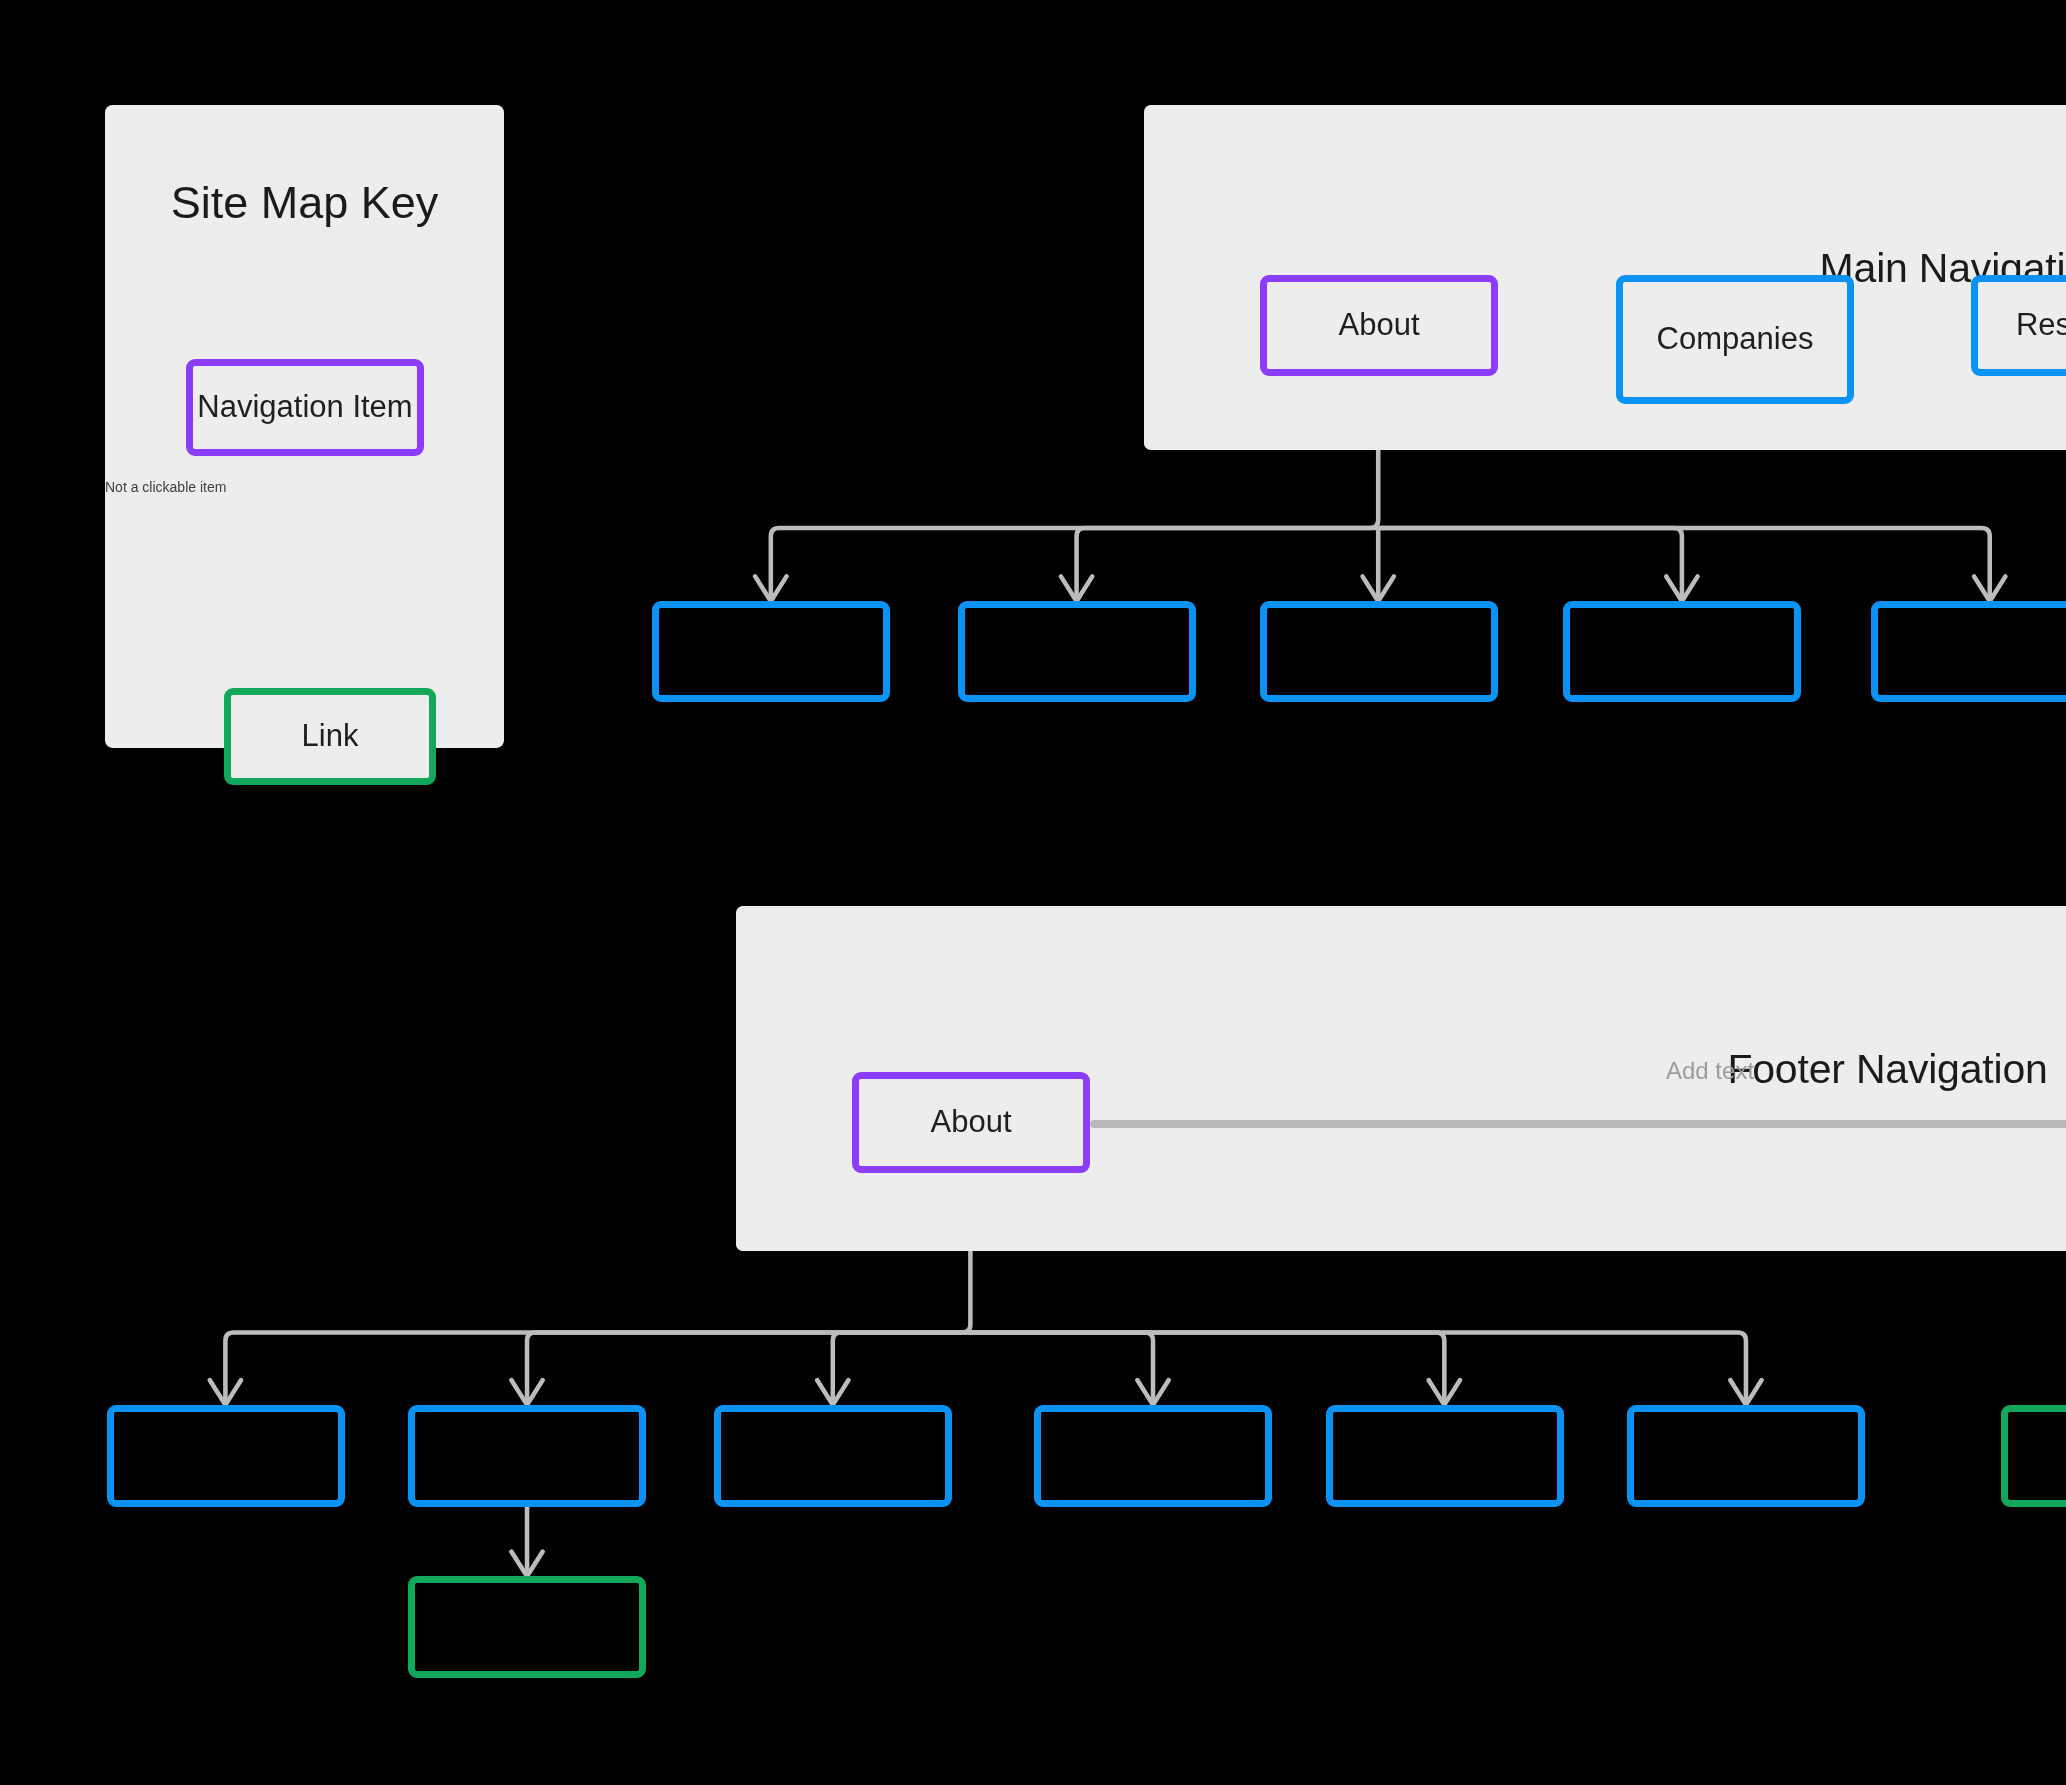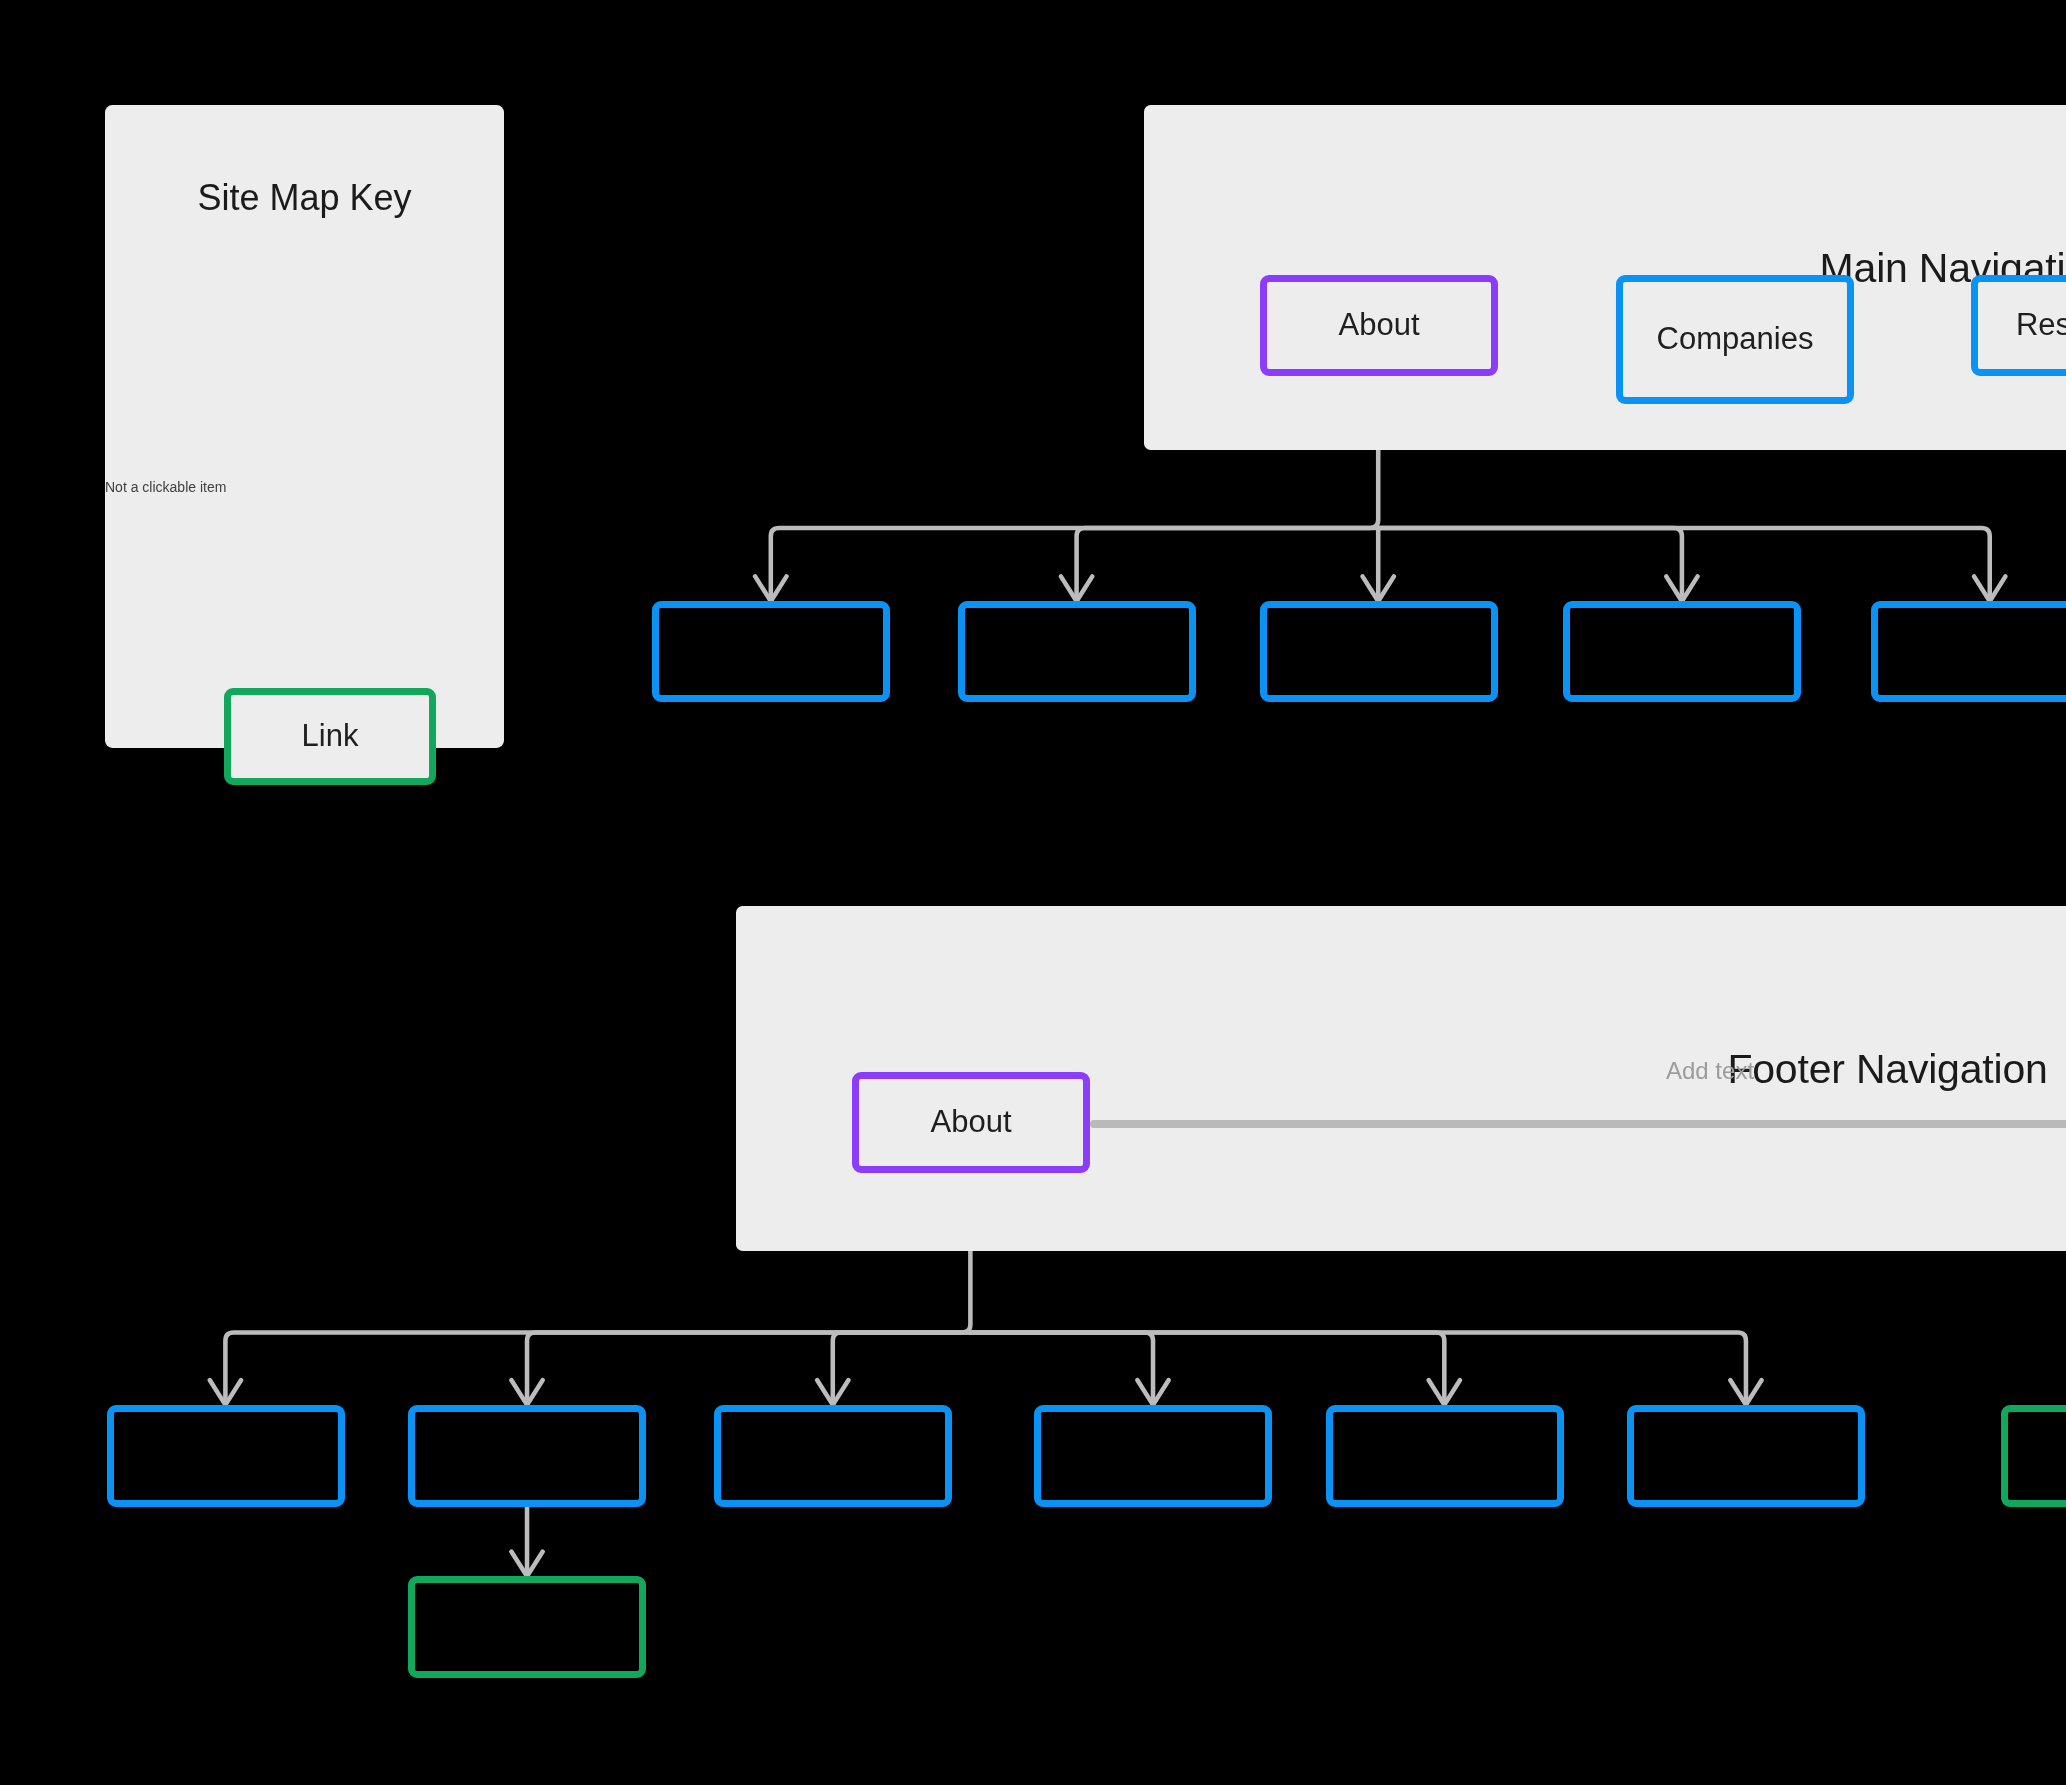--- a/index.html
+++ b/index.html
@@ -34,21 +34,21 @@
   }
   .key-panel {
     position: absolute;
     background: #ededed;
     border-radius: 7.4px;
   }
   .key-title {
     position: absolute;
     left: 0; right: 0;
     text-align: center;
-    font-size: 36px;
+    font-size: 45px;
     color: #1b1b1b;
     font-weight: 400;
   }
   .node {
     position: absolute;
     box-sizing: border-box;
     border-radius: 9px;
     display: flex;
     align-items: center;
     justify-content: center;
@@ -167,20 +167,23 @@
     <path class="arrowhead" d="M5092,3735 L5130,3675 L5168,3735"></path>
 
     <path class="wire" d="M6782,2840 L6782,3385"></path>
     <path class="arrowhead" d="M6744,3340 L6782,3400 L6820,3340"></path>
 
   </svg>
 
   <div class="key-panel" style="left:105px; top:105px; width:399px; height:643px;">
     <div class="key-title" style="top:72px;">Site Map Key</div>
 
+    <div class="node nav onlight" style="left:81px; top:254px; width:238px; height:97px;">
+      <span>Navigation Item</span>
+    </div>
     <div class="key-caption" style="top:374px;">Not a clickable item</div>
 
 
     <div class="node link onlight" style="left:91px; top:583px; width:212px; height:97px;margin-left:28px;">
       <span>Link</span>
     </div>
   </div>
 
   <div class="panel" style="left:1144px; top:105px; width:1895px; height:345px;">
     <div class="panel-title" style="top:140px;">Main Navigation (Home Page)</div>

